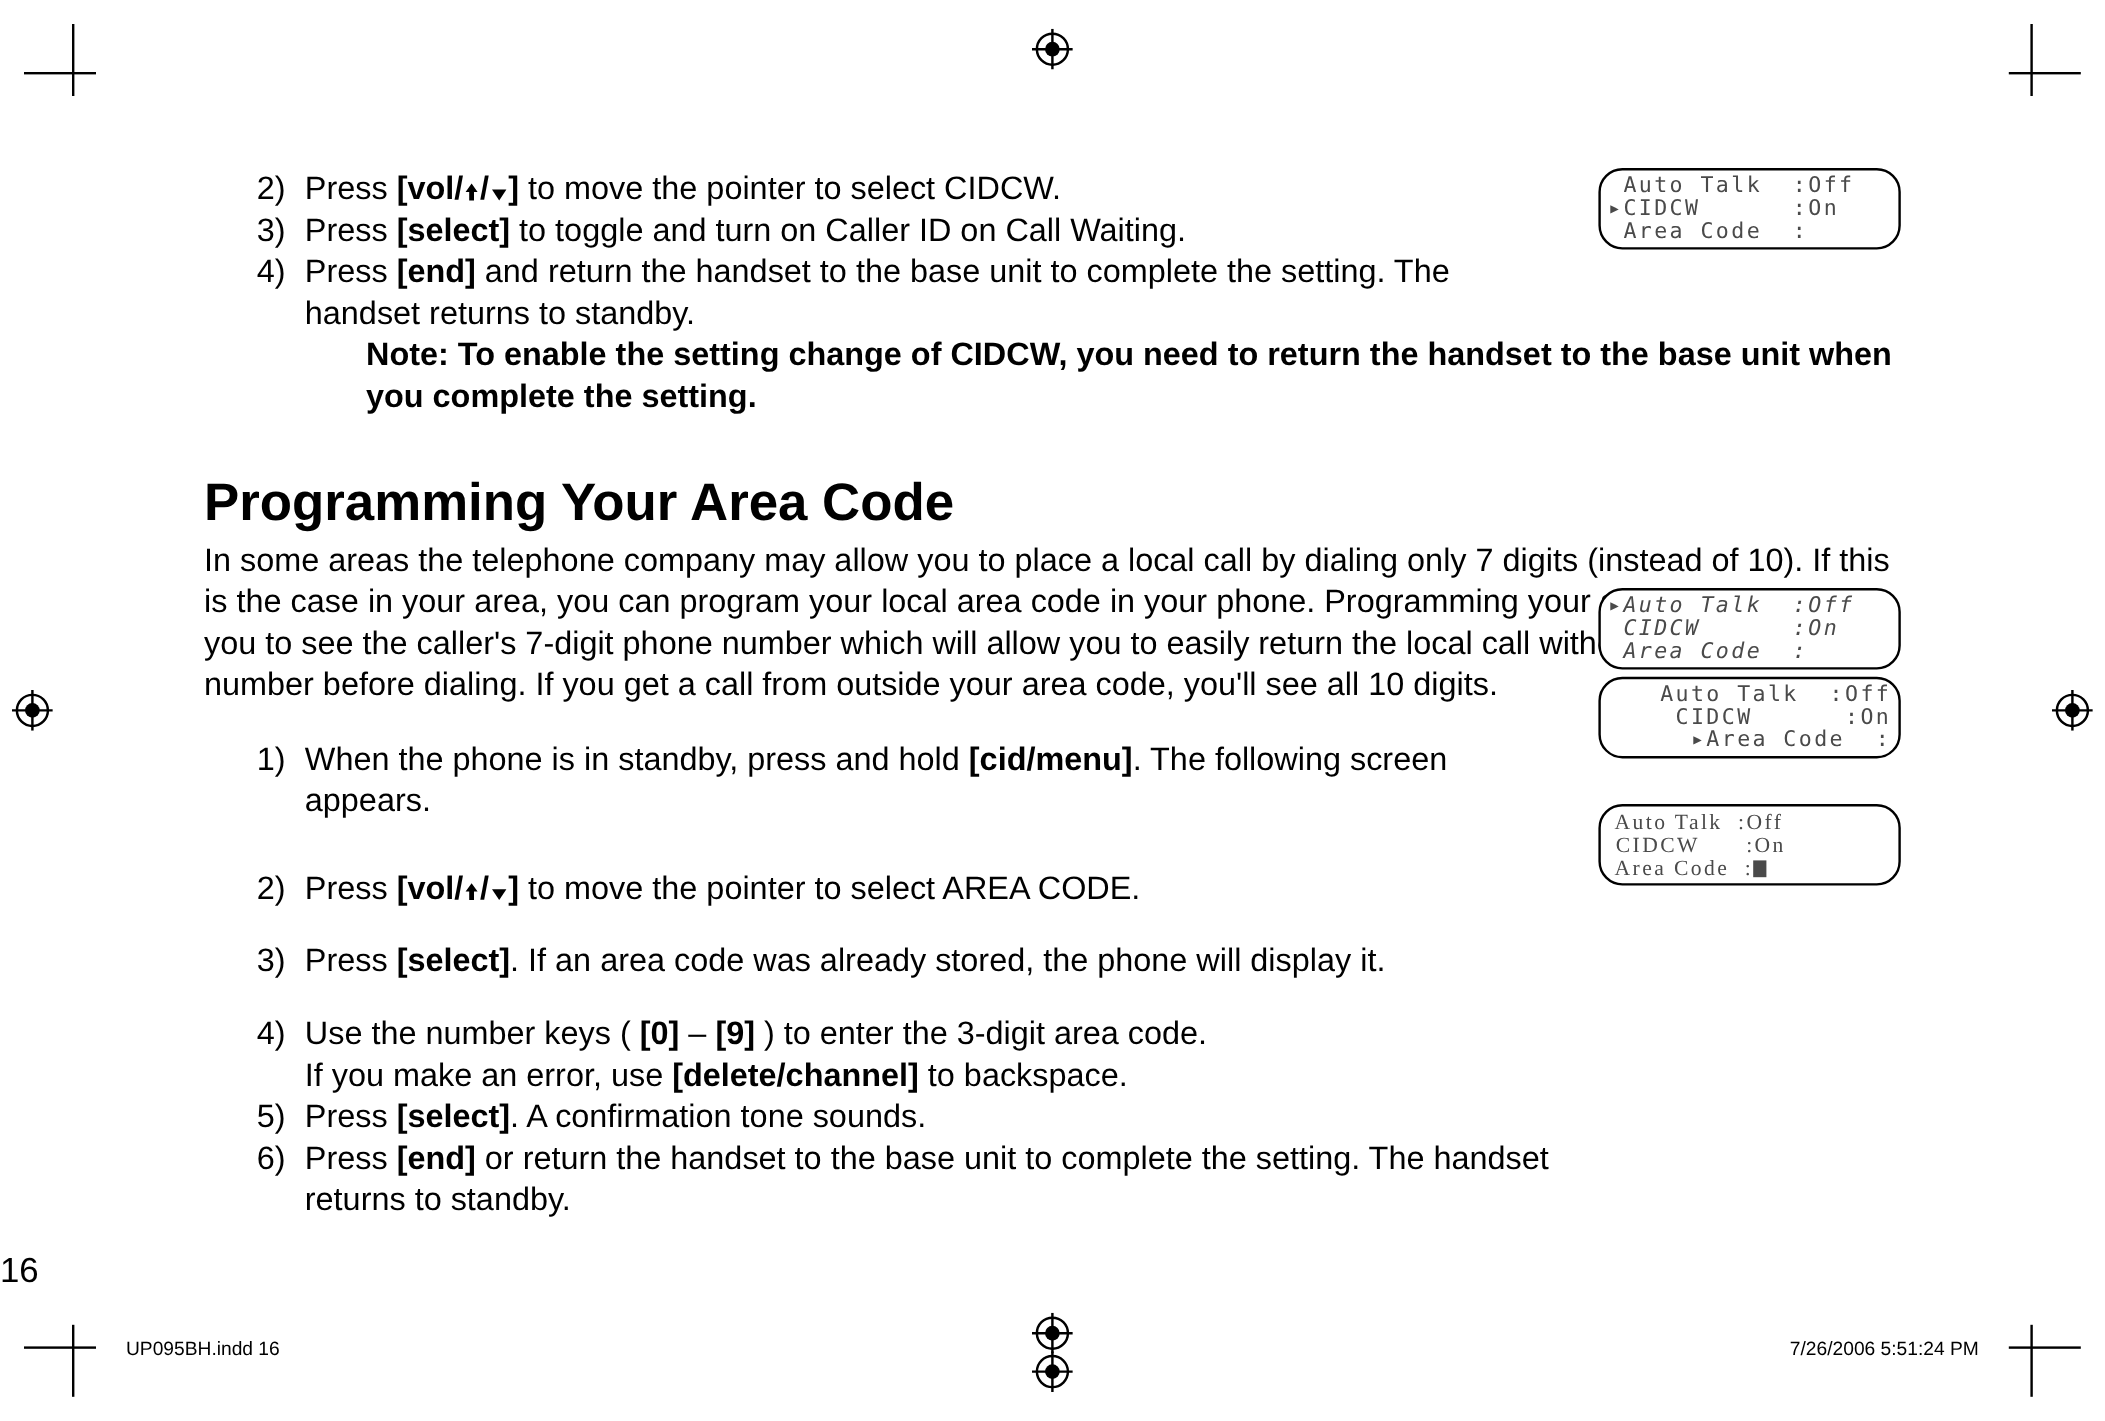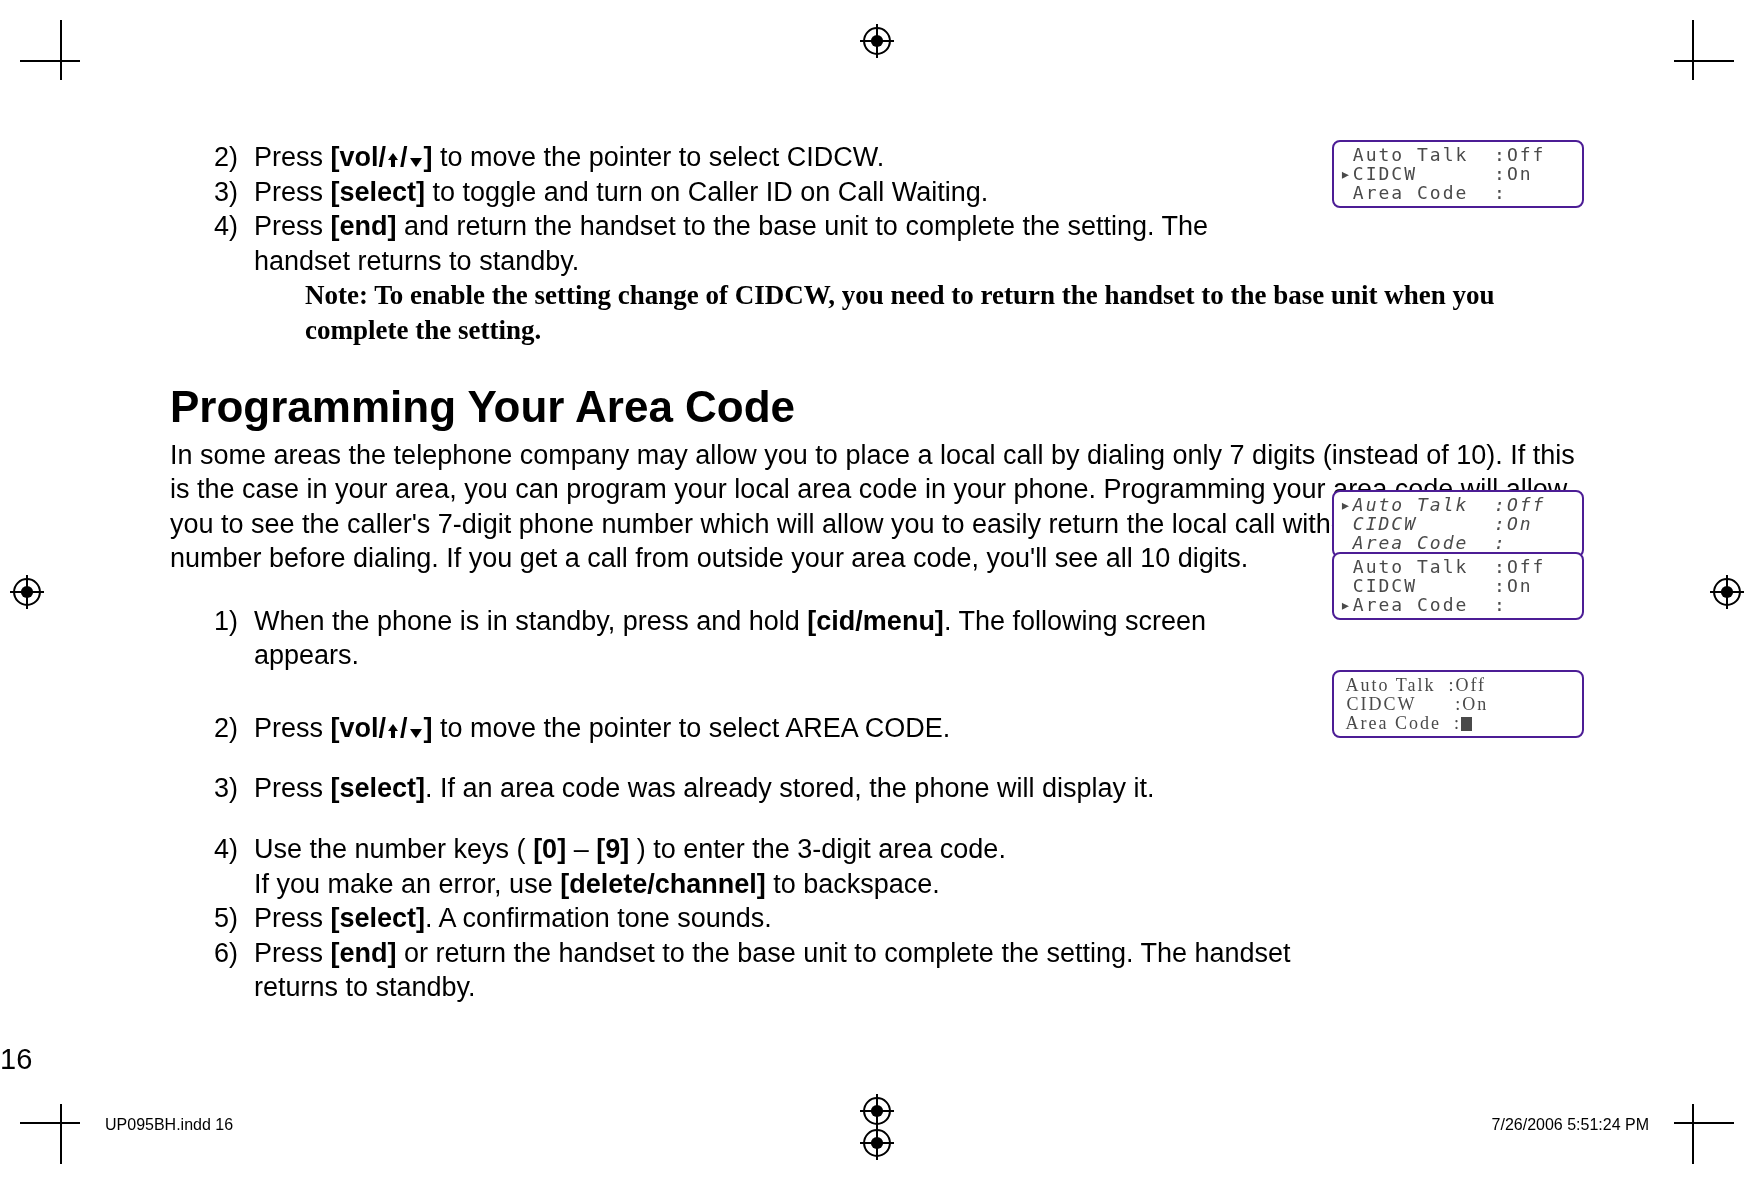--- a/index.html
+++ b/index.html
@@ -66,22 +66,21 @@
   }
 
   .numlist { padding-left: 44px; }
   .numrow { display: flex; }
   .numrow .num { width: 40px; flex: none; }
   .numrow .txt { flex: 1; }
 
   .note {
     padding-left: 135px;
     font-weight: 700;
-    margin-bottom: 32px;
-    font-family: Liberation Serif, serif;
+    margin-bottom: 44px;
   }
 
   h2.section {
     font-size: 44px;
     font-weight: 700;
     margin: 0 0 2px 0;
   }
 
   p.para { margin: 0 0 28px 0; }
 
@@ -91,43 +90,43 @@
     display: inline-block;
     vertical-align: -2px;
   }
 
   
   .lcd {
     position: absolute;
     right: 0;
     width: 252px;
     height: 68px;
-    border: 2px solid #4c1d95;
-    border-radius: 8px;
+    border: 2px solid #000000;
+    border-radius: 20px;
     font-family: "Lucida Console", Consolas, monospace;
     font-size: 18px;
     color: #4a4a4a;
     letter-spacing: 2px;
     white-space: pre;
     padding: 4px 6px;
     line-height: 1.05;
     box-sizing: border-box;
     background: #fff;
   }
   .lcd .cursor {
     display: inline-block;
     width: 11px;
     height: 14px;
     background: #4a4a4a;
     vertical-align: -2px;
   }
 
   .lcd1 { top: 0px; }
   .lcd2 { top: 350px; font-style: italic; }
-  .lcd3 { top: 412px; }
+  .lcd3 { top: 424px; text-align: right; }
   .lcd4 { top: 530px; font-family: Liberation Serif, serif; }
 
   
   .pagenum {
     position: absolute;
     left: 0;
     right: 0;
     bottom: 108px;
     text-align: left;
     font-size: 29px;

